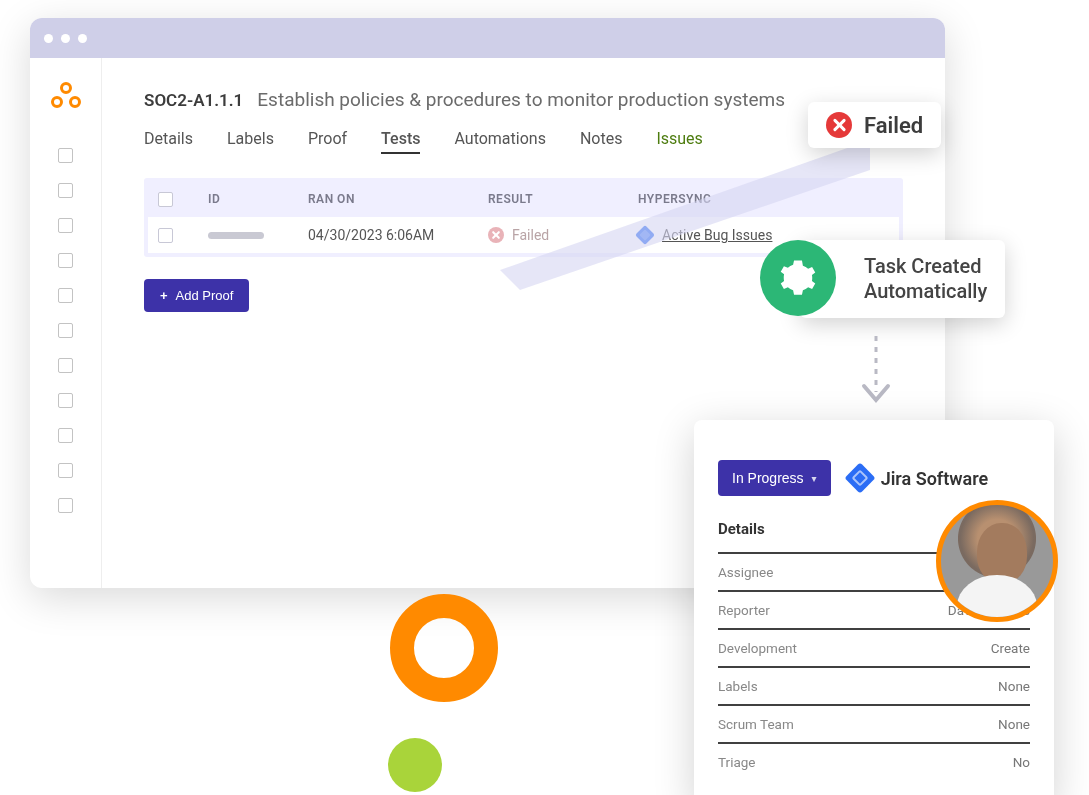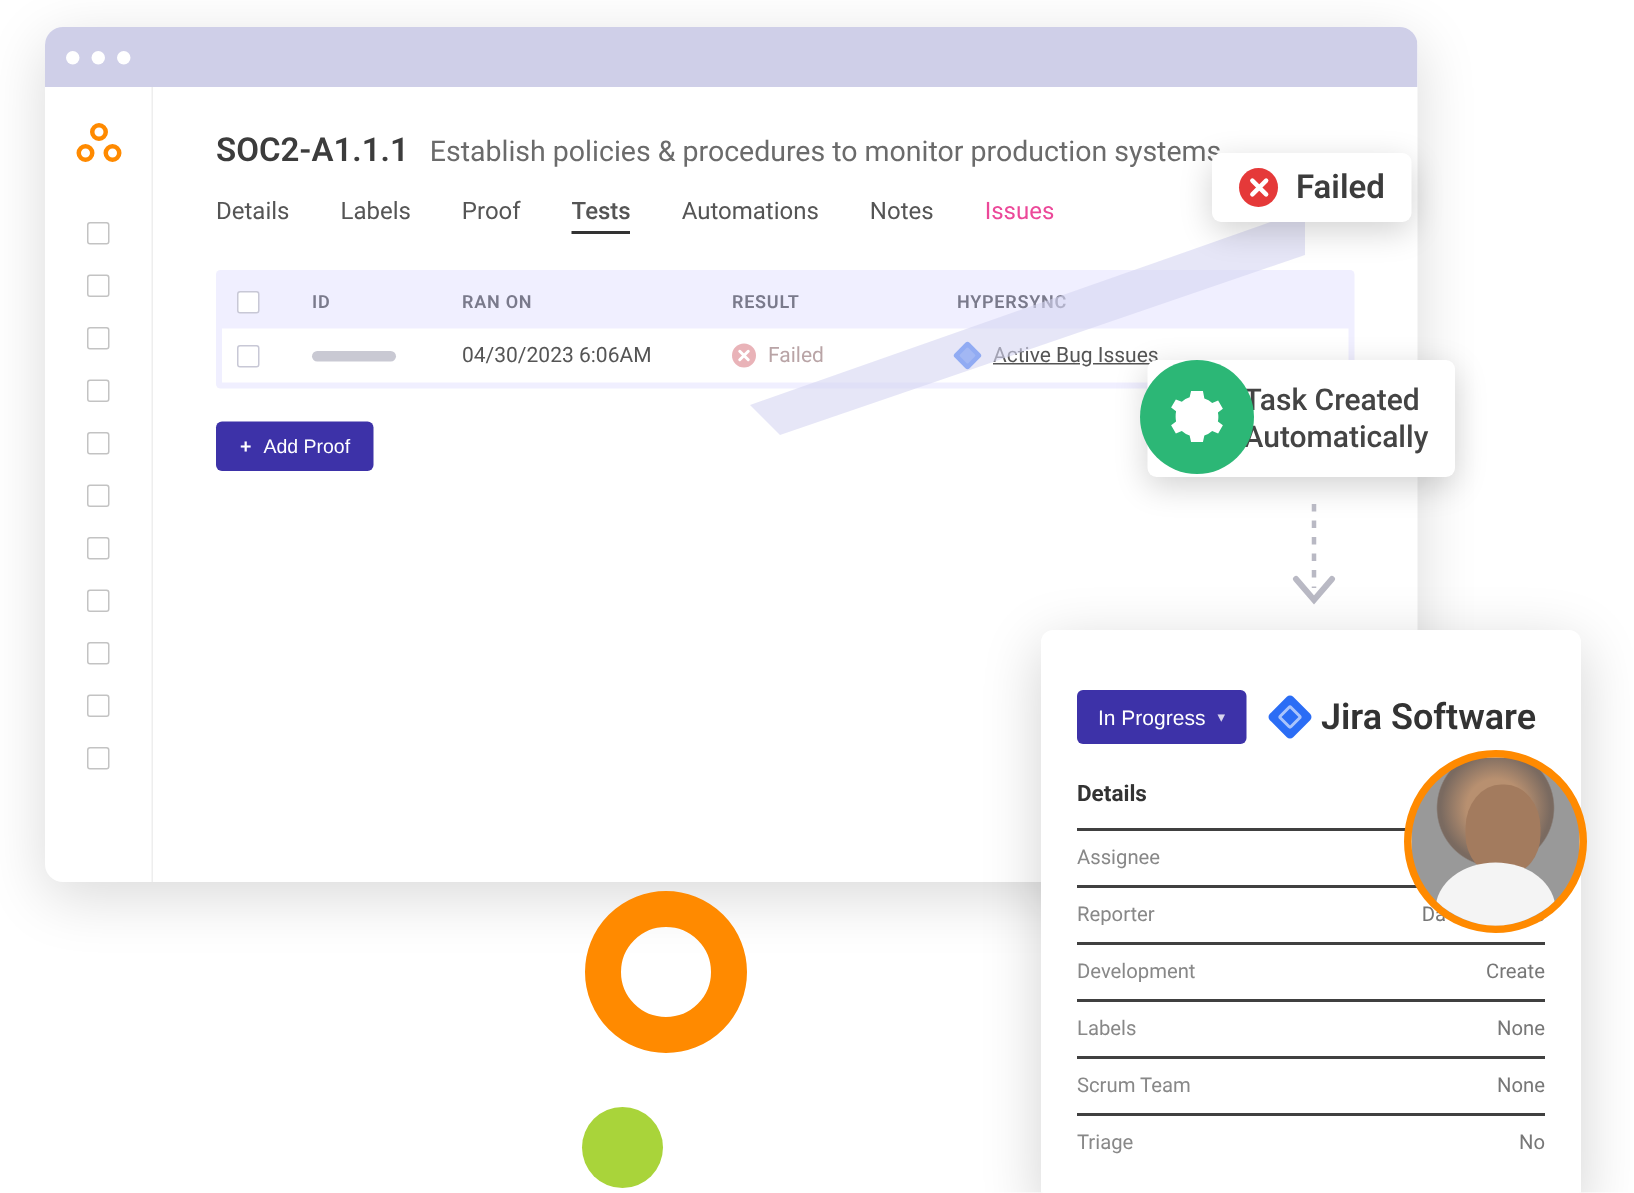--- a/index.html
+++ b/index.html
@@ -61,21 +61,21 @@
   flex: 1;
   padding: 30px 42px;
 }
 .heading {
   display: flex;
   align-items: baseline;
   gap: 14px;
   margin-bottom: 18px;
 }
 .control-id {
-  font-size: 22px;
+  font-size: 17px;
   font-weight: 600;
   color: #3c3c3c;
 }
 .control-desc {
   font-size: 19px;
   color: #6b6b6b;
 }
 .tabs {
   display: flex;
   gap: 34px;
@@ -84,21 +84,21 @@
 .tab {
   font-size: 16px;
   color: #555;
   padding-bottom: 4px;
   cursor: pointer;
 }
 .tab.active {
   border-bottom: 2px solid #333;
   font-weight: 500;
 }
-.tab.muted { color: #ec4899; }
+.tab.muted { color: #4d7c0f; }
 
 .table {
   background: #f0efff;
   border-radius: 3px;
   padding: 4px;
 }
 .table-head {
   display: grid;
   grid-template-columns: 50px 100px 180px 150px 1fr;
   padding: 10px 10px;
@@ -199,21 +199,21 @@
 .wedge {
   position: absolute;
   left: 500px; top: 140px;
   width: 370px; height: 150px;
   overflow: hidden;
   pointer-events: none;
 }
 .wedge svg { width: 100%; height: 100%; }
 
 
-.task-badge { left: 765px; top: 240px; padding: 14px 18px; }
+.task-badge { left: 800px; top: 240px; padding: 14px 18px; }
 .task-badge .label {
   font-size: 20px; font-weight: 500; color: #444; line-height: 1.25;
 }
 .gear-circle {
   position: absolute;
   left: 760px; top: 240px;
   width: 76px; height: 76px;
   background: #2cb776;
   border-radius: 50%;
   display: flex; align-items: center; justify-content: center;
@@ -250,21 +250,21 @@
   color: #fff;
   border: none;
   padding: 10px 14px;
   border-radius: 4px;
   font-size: 14px;
   display: inline-flex; align-items: center; gap: 8px;
 }
 .status-btn .chev { font-size: 10px; opacity: 0.8; }
 .jira-logo {
   display: flex; align-items: center; gap: 10px;
-  font-size: 24px; font-weight: 600; color: #333;
+  font-size: 18px; font-weight: 600; color: #333;
 }
 .jira-diamond {
   width: 22px; height: 22px; background: #2b6df5; transform: rotate(45deg); border-radius: 3px; position: relative;
 }
 .jira-diamond::after{content:"";position:absolute;inset:5px;border:2px solid rgba(255,255,255,0.6);border-radius:2px;}
 .details-title {
   font-size: 15px; font-weight: 700; color: #333; padding: 6px 0 14px;
 }
 .detail-row {
   display: flex; justify-content: space-between;

